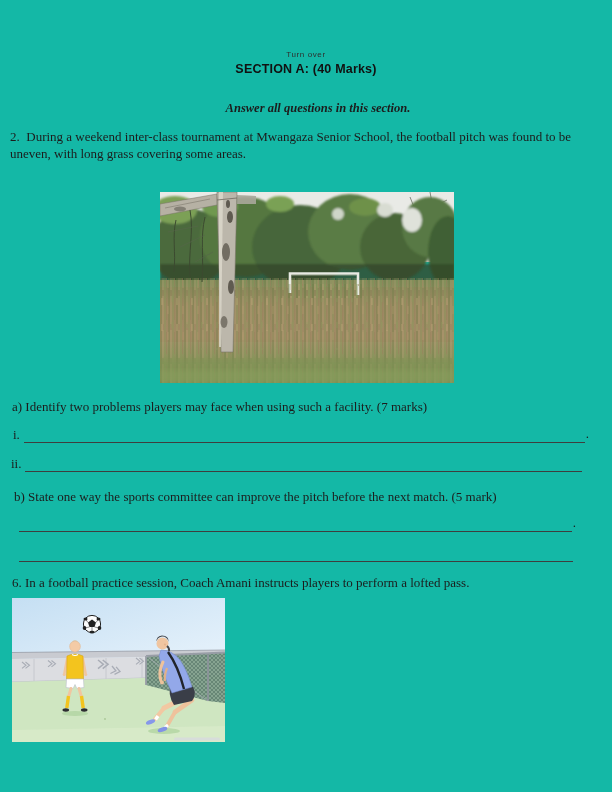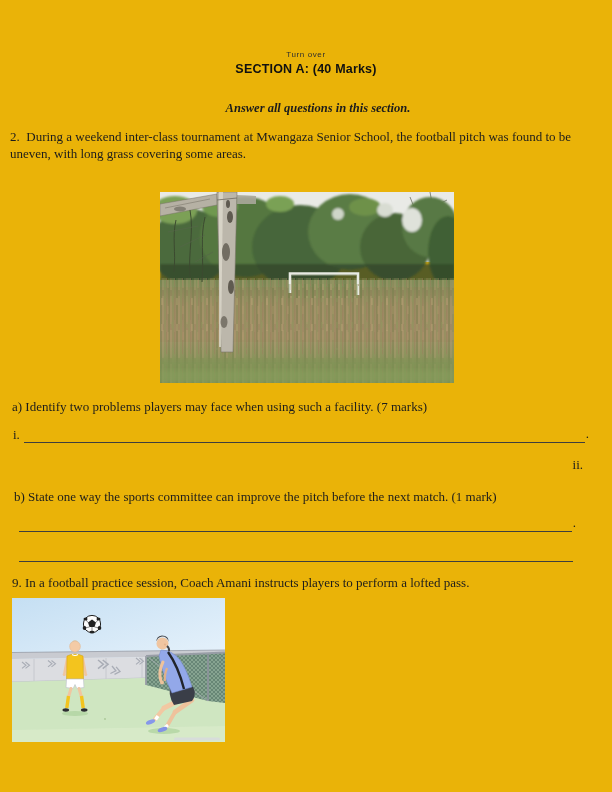--- a/index.html
+++ b/index.html
@@ -1,36 +1,36 @@
 <!DOCTYPE html>
 <html><head>
 <meta charset="utf-8">
 <style>
   html,body{margin:0;padding:0;background:#ffffff;}
   .page{
-    position:relative;width:612px;height:792px;background:#eab308;
+    position:relative;width:612px;height:792px;background:#14b8a6;
     font-family:"Liberation Serif","DejaVu Serif",serif;color:#1c1c1c;
     overflow:hidden;
   }
   .centered{position:absolute;left:0;right:0;text-align:center;}
   .turn-over{top:50px;font-family:"Liberation Sans","DejaVu Sans",sans-serif;
     font-size:8px;color:#2e2e2e;letter-spacing:.6px;}
   .section-title{top:62px;font-family:"Liberation Sans","DejaVu Sans",sans-serif;
     font-weight:700;font-size:12.5px;letter-spacing:.2px;color:#111;}
   .instruction{top:101px;font-style:italic;font-weight:700;font-size:12.5px;padding-left:24px;}
   .q-text{position:absolute;left:10px;font-size:13px;line-height:16.5px;}
   .q1-intro{top:129px;width:596px;white-space:pre-wrap;}
   .parta{top:399px;left:12px;}
   .partb{top:489px;left:14px;}
   .q2-intro{top:575px;left:12px;width:596px;}
   .ansline{position:absolute;display:flex;align-items:flex-end;font-size:13px;height:15px;}
   .ansline .rule{flex:1;border-bottom:1.3px solid #3e3e3e;margin-left:4px;}
   .ansline .suffix{position:relative;bottom:1.5px;margin-left:1px;}
   .line-i{left:13px;right:23px;top:428px;}
-  .line-ii{left:11px;right:29px;top:457px;flex-direction:column;}
+  .line-ii{left:11px;right:29px;top:457px;}
   .line-b1{left:15px;right:36px;top:517px;}
   .line-b2{left:15px;right:38px;top:547px;}
   .photo-fig{position:absolute;left:160px;top:192px;width:294px;height:191px;}
   .illus-fig{position:absolute;left:12px;top:598px;width:213px;height:144px;}
   .photo-fig svg,.illus-fig svg{display:block;width:100%;height:100%;}
 </style>
 </head>
 <body>
 
 <div class="page">
@@ -142,34 +142,34 @@
     <span>i.</span>
     <span class="rule"></span>
     <span class="suffix">.</span>
   </div>
   <div class="ansline line-ii">
     <span>ii.</span>
     <span class="rule"></span>
     <span class="suffix"></span>
   </div>
 
-  <div class="q-text partb">b) State one way the sports committee can improve the pitch before the next match. (1 mark)</div>
+  <div class="q-text partb">b) State one way the sports committee can improve the pitch before the next match. (5 mark)</div>
 
   <div class="ansline line-b1">
     <span></span>
     <span class="rule"></span>
     <span class="suffix">.</span>
   </div>
   <div class="ansline line-b2">
     <span></span>
     <span class="rule"></span>
     <span class="suffix"></span>
   </div>
 
-  <div class="q-text q2-intro">9. In a football practice session, Coach Amani instructs players to perform a lofted pass.</div>
+  <div class="q-text q2-intro">6. In a football practice session, Coach Amani instructs players to perform a lofted pass.</div>
 
   <div class="illus-fig">
     <svg viewBox="0 0 213 144" preserveAspectRatio="none">
       <defs>
         <linearGradient id="skyG" x1="0" y1="0" x2="0.8" y2="1">
           <stop offset="0" stop-color="#c5dff3"></stop>
           <stop offset="1" stop-color="#eaf4fc"></stop>
         </linearGradient>
         <pattern id="netP" width="4" height="4" patternUnits="userSpaceOnUse">
           <rect width="4" height="4" fill="#82a18d"></rect>

